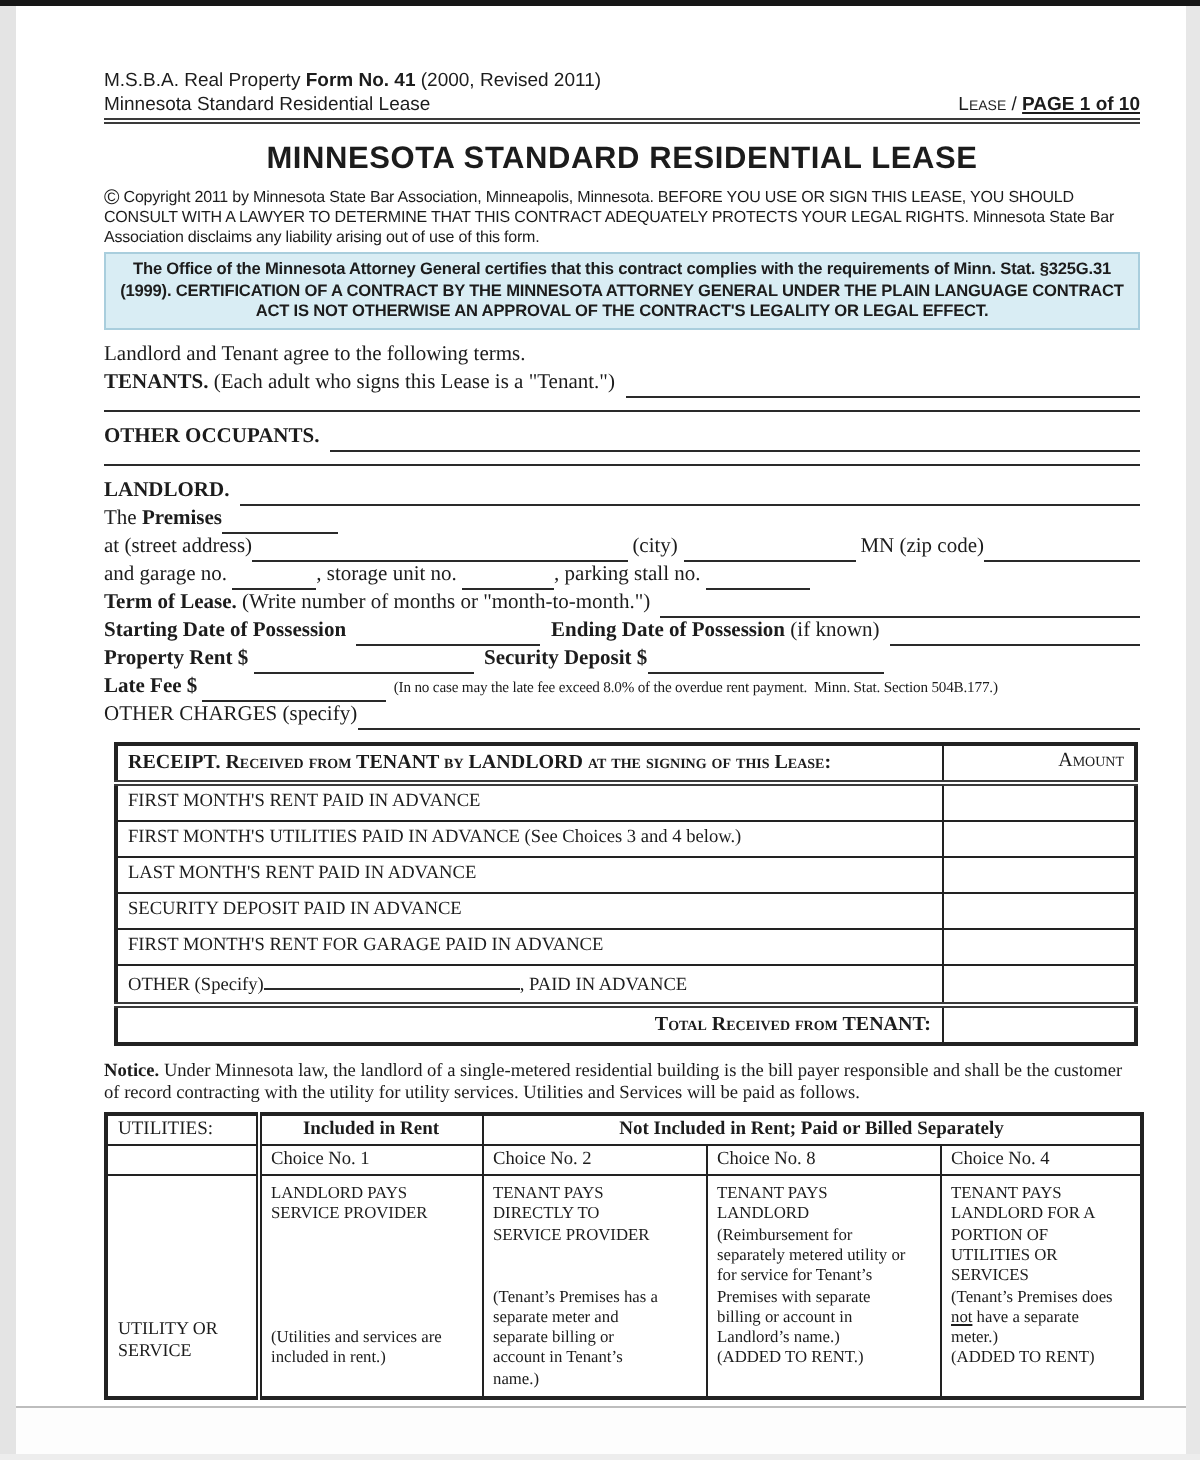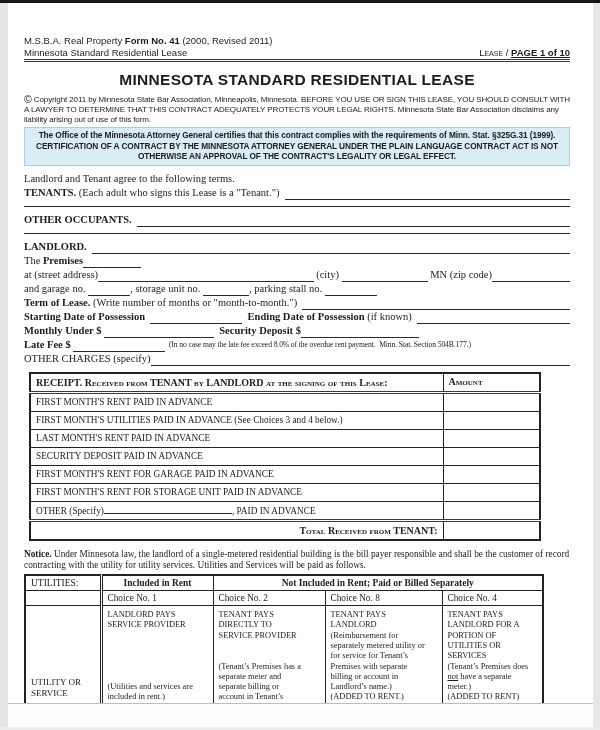--- a/index.html
+++ b/index.html
@@ -1,21 +1,21 @@
 <!DOCTYPE html>
 <html><head>
 <meta charset="utf-8">
 <style>
   html,body { margin:0; padding:0; background:#ffffff; }
   .screen {
     position:relative; width:600px; height:730px; overflow:hidden;
     background:#ffffff; color:#1c1c1c;
     font-family:"Liberation Serif", serif;
   }
-  .content { padding:35px 30px 0 24px; }
+  .content { padding:35px 30px 0 52px; }
 
   
   .doc-header {
     font-family:"Liberation Sans", sans-serif;
     font-size:9.5px; line-height:11.5px;
     border-bottom:3px double #3a3a3a; padding-bottom:1px;
   }
   .h-line2 { display:flex; justify-content:space-between; align-items:baseline; }
   .b { font-weight:bold; }
   .sc { font-variant:small-caps; }
@@ -50,21 +50,21 @@
   .small-note { font-size:7.6px; letter-spacing:-0.1px; }
 
   
   .receipt {
     border-collapse:collapse; width:510px; margin:6px 0 0 5px;
     border:2px solid #222; font-size:9.3px; table-layout:fixed;
   }
   .receipt td { border:1px solid #222; padding:2px 5px; height:13px; line-height:11.5px; }
   .receipt .hd td { border-bottom:3px double #3a3a3a; }
   .receipt .hd .hleft { font-variant:small-caps; font-weight:bold; font-size:10px; }
-  .receipt .hd .hamt  { font-variant:small-caps; font-weight:bold; font-size:10px; text-align:left; vertical-align:top; }
+  .receipt .hd .hamt  { font-variant:small-caps; font-weight:normal; font-size:10px; text-align:right; vertical-align:top; }
   .receipt .total td { border-top:3px double #3a3a3a; }
   .receipt .total .tlabel { font-variant:small-caps; font-weight:bold; font-size:10px; text-align:right; }
   .cell-ln { display:inline-block; width:128px; border-bottom:1px solid #2a2a2a; height:9px; }
 
   
   .notice { font-size:9.3px; line-height:10.9px; margin:8px 0 3px; }
 
   
   .utilities {
     border-collapse:collapse; width:518px; border:2px solid #222;
@@ -121,21 +121,21 @@
     <div class="row"><span>The </span><span class="b">Premises</span><span class="ln" style="width:58px"></span></div>
 
     <div class="row"><span>at (street address)</span><span class="ln grow"></span><span> (city) </span><span class="ln" style="width:86px"></span><span> MN (zip code)</span><span class="ln" style="width:78px"></span></div>
 
     <div class="row"><span>and garage no. </span><span class="ln" style="width:42px"></span><span>, storage unit no. </span><span class="ln" style="width:46px"></span><span>, parking stall no. </span><span class="ln" style="width:52px"></span></div>
 
     <div class="row"><span class="b">Term of Lease.</span><span> (Write number of months or "month-to-month.")  </span><span class="ln grow"></span></div>
 
     <div class="row"><span class="b">Starting Date of Possession  </span><span class="ln" style="width:92px"></span><span class="b">  Ending Date of Possession </span><span>(if known)  </span><span class="ln grow"></span></div>
 
-    <div class="row"><span class="b">Monthly Under $ </span><span class="ln" style="width:110px"></span><span class="b">  Security Deposit $</span><span class="ln" style="width:118px"></span></div>
+    <div class="row"><span class="b">Property Rent $ </span><span class="ln" style="width:110px"></span><span class="b">  Security Deposit $</span><span class="ln" style="width:118px"></span></div>
 
     <div class="row"><span class="b">Late Fee $ </span><span class="ln" style="width:92px"></span><span class="small-note">  (In no case may the late fee exceed 8.0% of the overdue rent payment.  Minn. Stat. Section 504B.177.)</span></div>
 
     <div class="row"><span>OTHER CHARGES (specify)</span><span class="ln grow"></span></div>
 
     <table class="receipt">
       <colgroup>
           <col style="width:413px">
           <col style="width:97px">
         </colgroup>
@@ -155,24 +155,20 @@
       <tr>
             <td>LAST MONTH'S RENT PAID IN ADVANCE</td>
             <td></td>
           </tr>
       <tr>
             <td>SECURITY DEPOSIT PAID IN ADVANCE</td>
             <td></td>
           </tr>
       <tr>
             <td>FIRST MONTH'S RENT FOR GARAGE PAID IN ADVANCE</td>
-            <td></td>
-          </tr>
-      <tr>
-            <td>FIRST MONTH'S RENT FOR STORAGE UNIT PAID IN ADVANCE</td>
             <td></td>
           </tr>
       <tr>
         <td><span>OTHER (Specify)</span><span class="cell-ln"></span><span>, PAID IN ADVANCE</span></td>
         <td></td>
       </tr>
       <tr class="total">
         <td class="tlabel">Total Received from TENANT:</td>
         <td></td>
       </tr>

